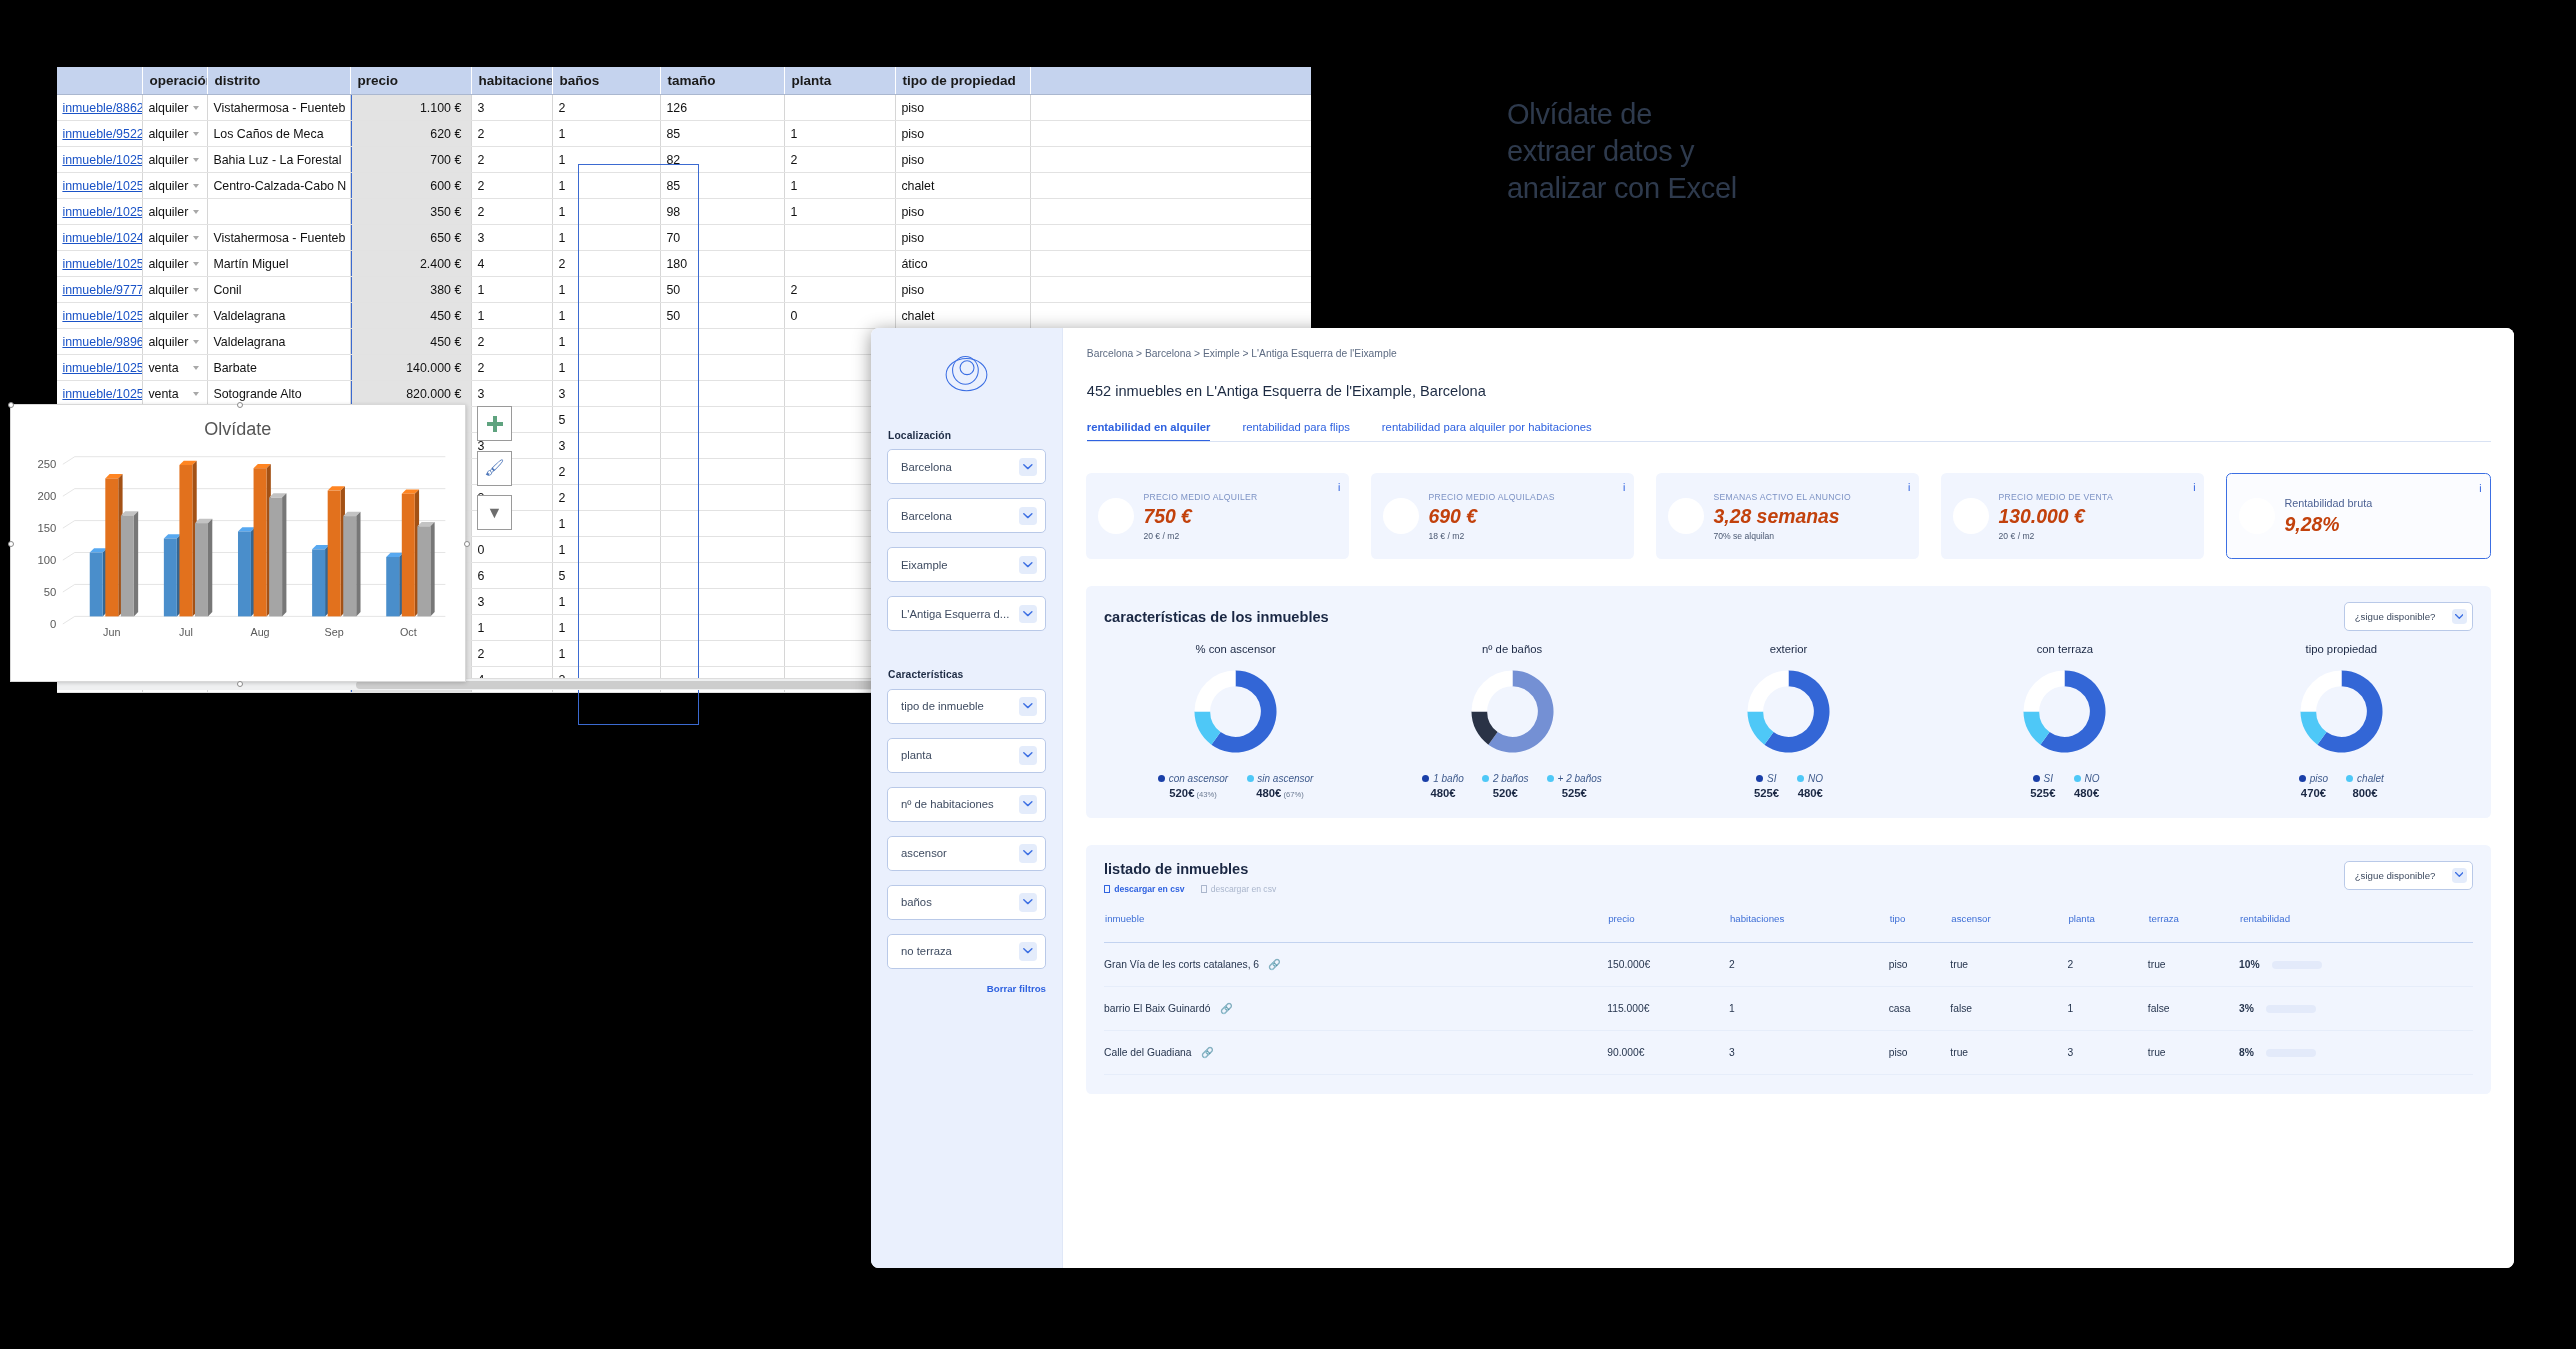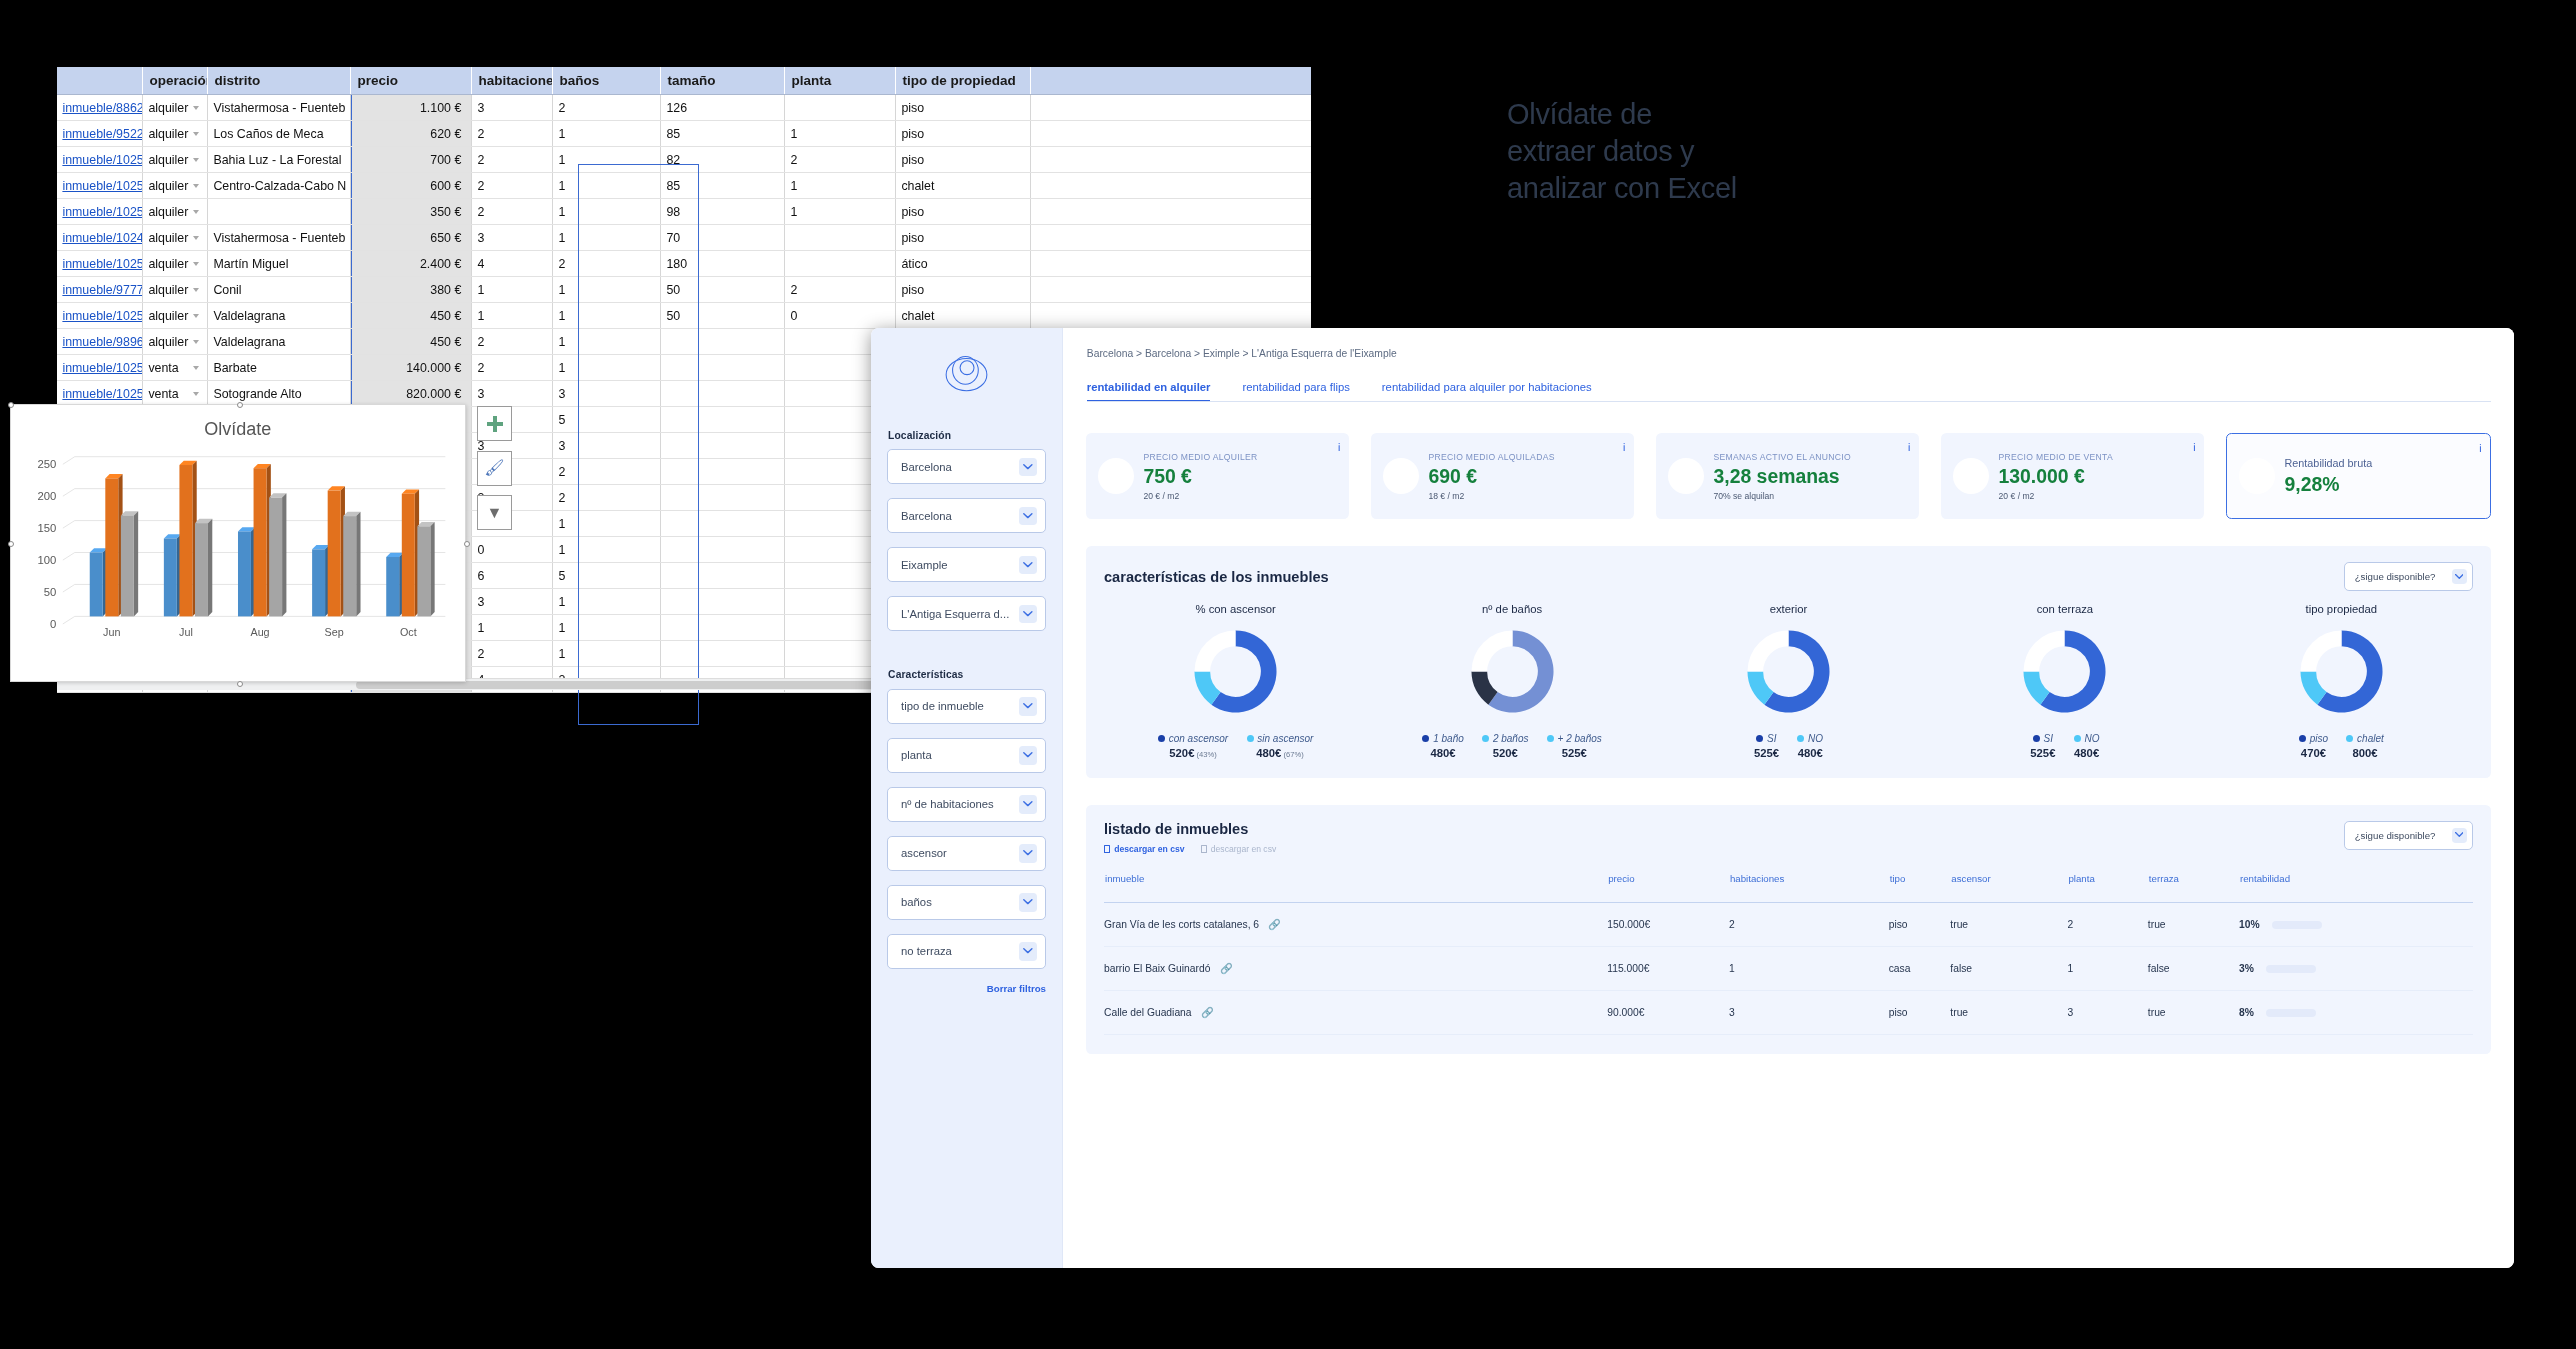--- a/index.html
+++ b/index.html
@@ -151,21 +151,21 @@
     display:flex; align-items:center; padding-left:12px;
   }
   .kpi.highlight{background:#fbfcff;border:1.6px solid #3c6fe3;}
   .kpi-ring{
     width:36px;height:36px;border-radius:50%;background:#ffffff;flex:0 0 36px;
     margin-right:9.7px;
   }
   .kpi-body{display:flex;flex-direction:column;justify-content:center;}
   .kpi-label{font-size:8.6px;color:#7c92c4;letter-spacing:0.3px;text-transform:uppercase;white-space:nowrap;}
   .kpi-label.plain{text-transform:none;font-size:10.8px;color:#4d6294;letter-spacing:0;}
-  .kpi-value{font-size:19.4px;font-weight:bold;color:#15803d;margin-top:3.2px;white-space:nowrap;}
+  .kpi-value{font-size:19.4px;font-weight:bold;color:#c2410c;margin-top:3.2px;white-space:nowrap;font-style:italic;}
   .kpi-sub{font-size:8.6px;color:#4b5972;margin-top:2.7px;}
   .kpi-info{
     position:absolute; right:8.6px; top:5.4px; font-size:10.8px; color:#2f62e0;
   }
 
   
   .panel{
     background:#f1f5fe; border-radius:5.4px; margin-top:27px; padding:16px 18.3px 18.3px 18.3px;
   }
   .panel-head{display:flex;align-items:center;justify-content:space-between;}
@@ -680,20 +680,21 @@
             </svg>
           </span>
         </div>
       </div>
 
     <div id="clear-filters">Borrar filtros</div>
   </div>
 
   <div id="dash-main">
     <div id="breadcrumb">Barcelona &gt; Barcelona &gt; Eximple &gt; L'Antiga Esquerra de l'Eixample</div>
+    <div id="dash-title">452 inmuebles en L'Antiga Esquerra de l'Eixample, Barcelona</div>
 
     <div id="tabs">
       <div class="tab active">rentabilidad en alquiler</div>
         <div class="tab">rentabilidad para flips</div>
         <div class="tab">rentabilidad para alquiler por habitaciones</div>
         <div id="tab-underline"></div>
     </div>
 
     <div id="kpis">
         <div class="kpi">

